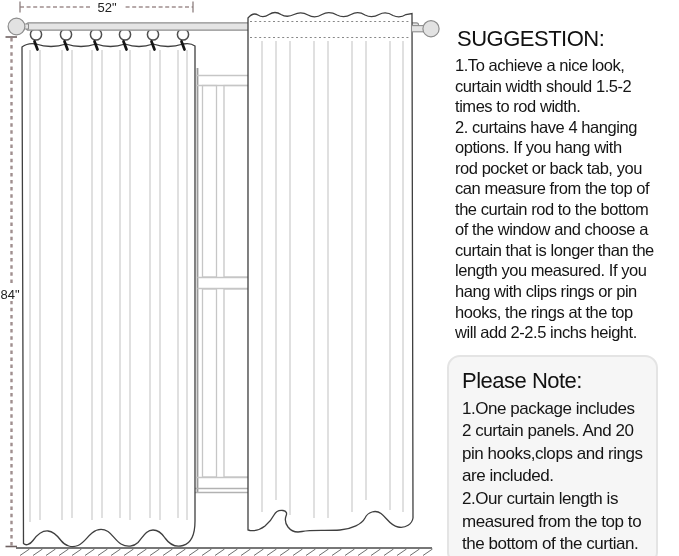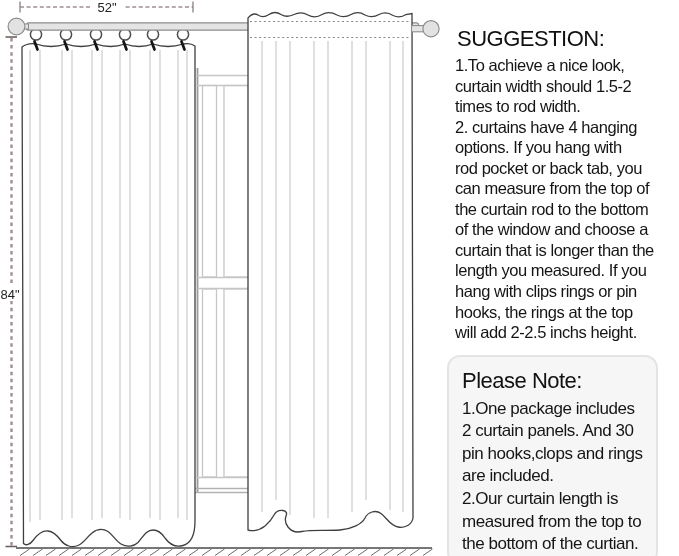--- a/index.html
+++ b/index.html
@@ -162,21 +162,21 @@
 of the window and choose a
 curtain that is longer than the
 length you measured. If you
 hang with clips rings or pin
 hooks, the rings at the top
 will add 2-2.5 inchs height.</div>
 
     <div class="note-box">
       <h2 class="note-title">Please Note:</h2>
       <div class="note-body">1.One package includes
-2 curtain panels. And 30
+2 curtain panels. And 20
 pin hooks,clops and rings
 are included.
 2.Our curtain length is
 measured from the top to
 the bottom of the curtian.</div>
     </div>
   </div>
 </div>
 
 </body></html>

